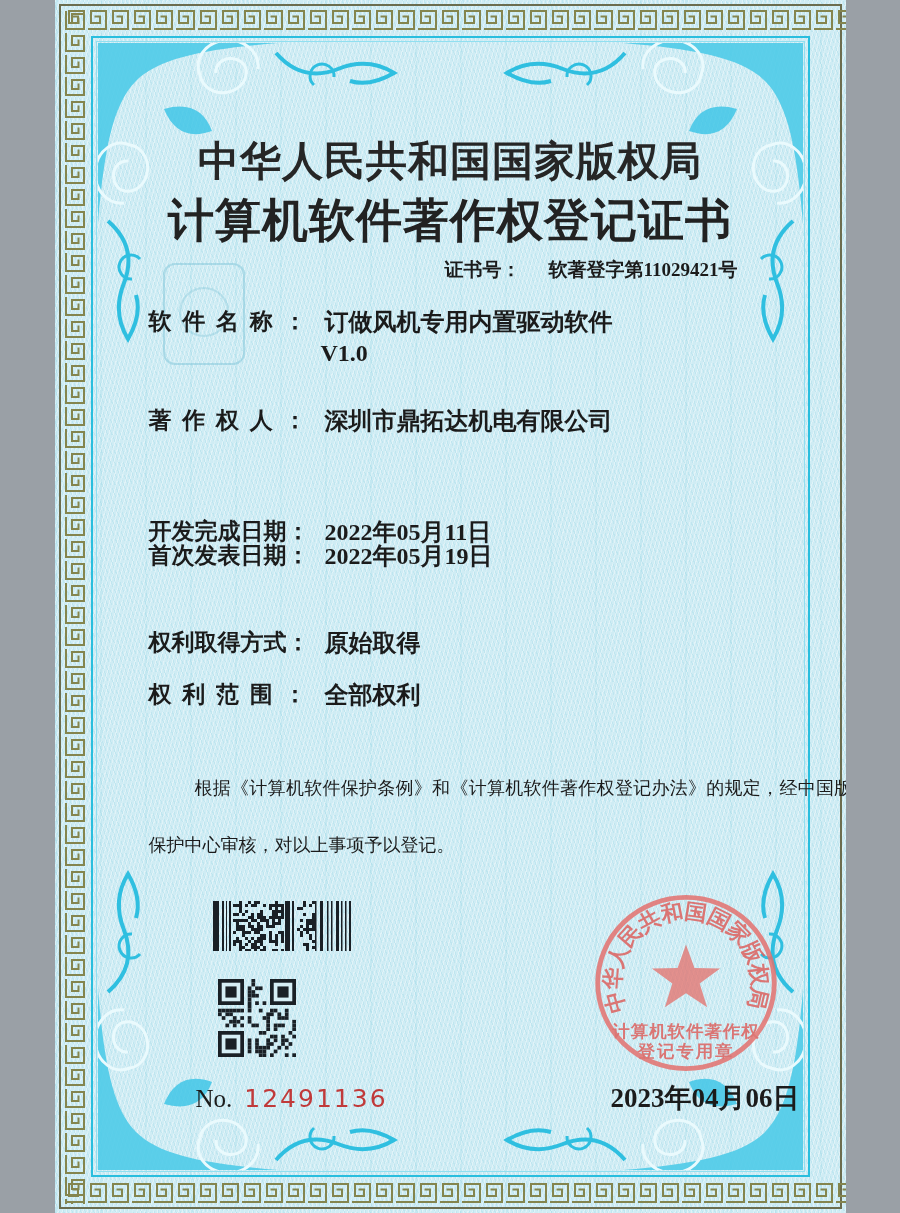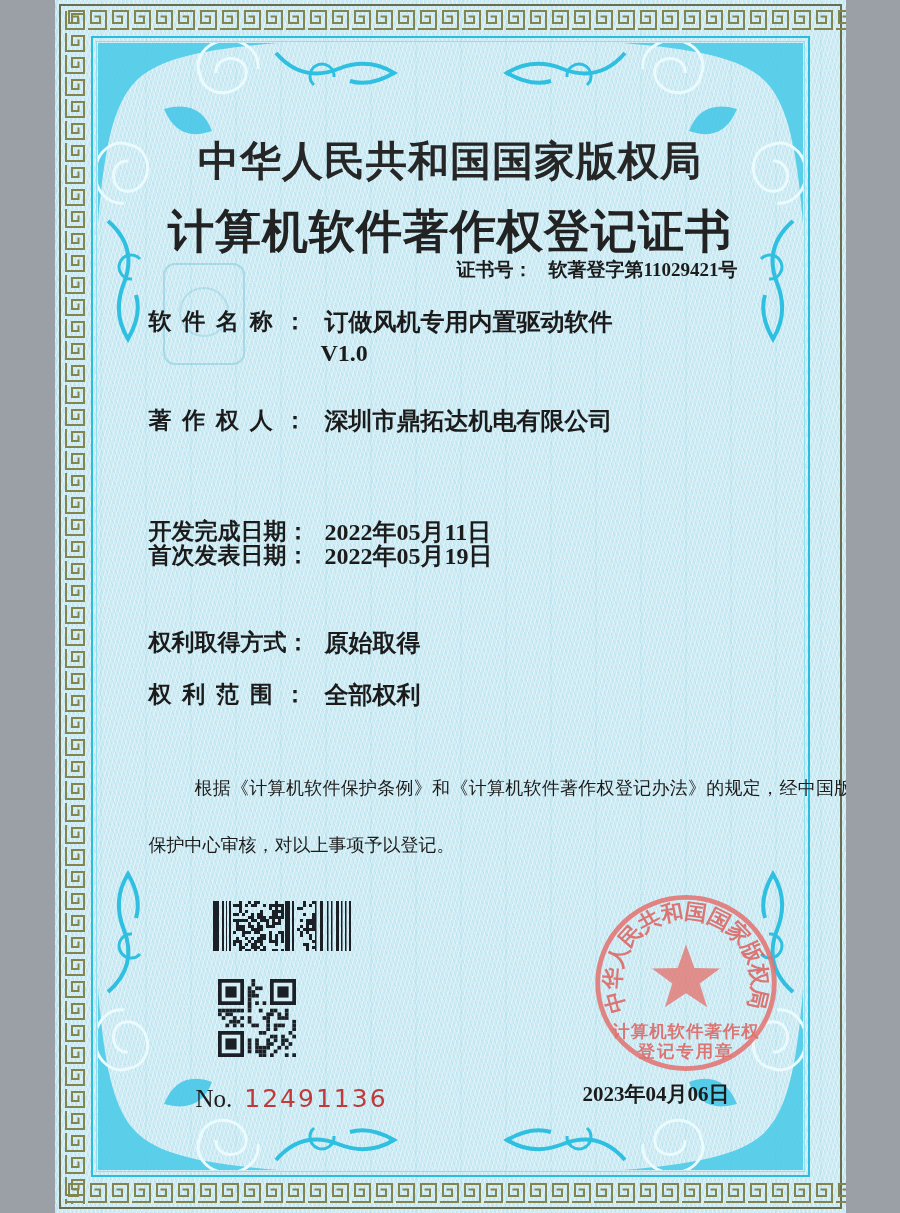--- a/index.html
+++ b/index.html
@@ -24,37 +24,37 @@
   .corner.tl{left:43px; top:43px;}
   .corner.tr{right:43px; top:43px; transform:scaleX(-1);}
   .corner.bl{left:43px; bottom:43px; transform:scaleY(-1);}
   .corner.br{right:43px; bottom:43px; transform:scale(-1,-1);}
   .emboss{position:absolute; left:108px; top:263px; width:78px; height:98px;
     border:2px solid rgba(135,200,218,.55); border-radius:12px;}
   .emboss::after{content:""; position:absolute; left:14px; top:22px; width:46px; height:46px;
     border:2px solid rgba(135,200,218,.40); border-radius:50%;}
   .t1{position:absolute; left:0; right:0; top:134px; text-align:center;
     font-size:41px; font-weight:bold; letter-spacing:1px; color:#262626;}
-  .t2{position:absolute; left:0; right:0; top:201px; text-align:center;
+  .t2{position:absolute; left:0; right:0; top:190px; text-align:center;
     font-size:46px; font-weight:bold; letter-spacing:1px; color:#222;}
   .certno{position:absolute; right:108px; top:257px; font-size:19px; font-weight:bold; white-space:nowrap;}
-  .certno .v{margin-left:16px;}
+  .certno .v{margin-left:28px;}
   .row{position:absolute; left:94px; white-space:nowrap;}
   .row .lbl{display:inline-block; width:158px; font-size:23px; font-weight:bold;
     text-align:justify; text-align-last:justify; vertical-align:top;}
   .row .val{display:inline-block; margin-left:14px; font-size:24px; font-weight:bold; vertical-align:top;}
   .subval{position:absolute; left:266px; top:340px; font-size:24px; font-weight:bold;}
   .stmt{position:absolute; left:94px; top:760px; width:722px; font-size:18px; font-weight:normal;
     line-height:57px; text-align:justify; text-indent:46px;}
   .barcode{position:absolute; left:158px; top:901px;}
   .qrcode{position:absolute; left:163px; top:979px;}
   .noline{position:absolute; left:141px; top:1084px; font-size:25px; white-space:nowrap;}
   .noline .num{font-family:"DejaVu Sans","Liberation Sans",sans-serif; color:#c03a3a;
     letter-spacing:2px; margin-left:12px; font-size:25px;text-align:right;}
-  .issuedate{position:absolute; left:528px; top:1080px; font-size:21px; font-weight:bold;}
+  .issuedate{position:absolute; left:556px; top:1080px; font-size:27px; font-weight:bold;}
   .seal{position:absolute; left:534px; top:889px; opacity:.84; pointer-events:none;}
   .seal text{font-family:"Liberation Serif","DejaVu Serif",serif; font-weight:bold;}
   .hiddefs{position:absolute; width:0; height:0; overflow:hidden;}
 </style>
 </head>
 <body>
 
 <svg class="hiddefs" aria-hidden="true">
   <defs>
     <pattern id="mk" width="22" height="22" patternUnits="userSpaceOnUse">

